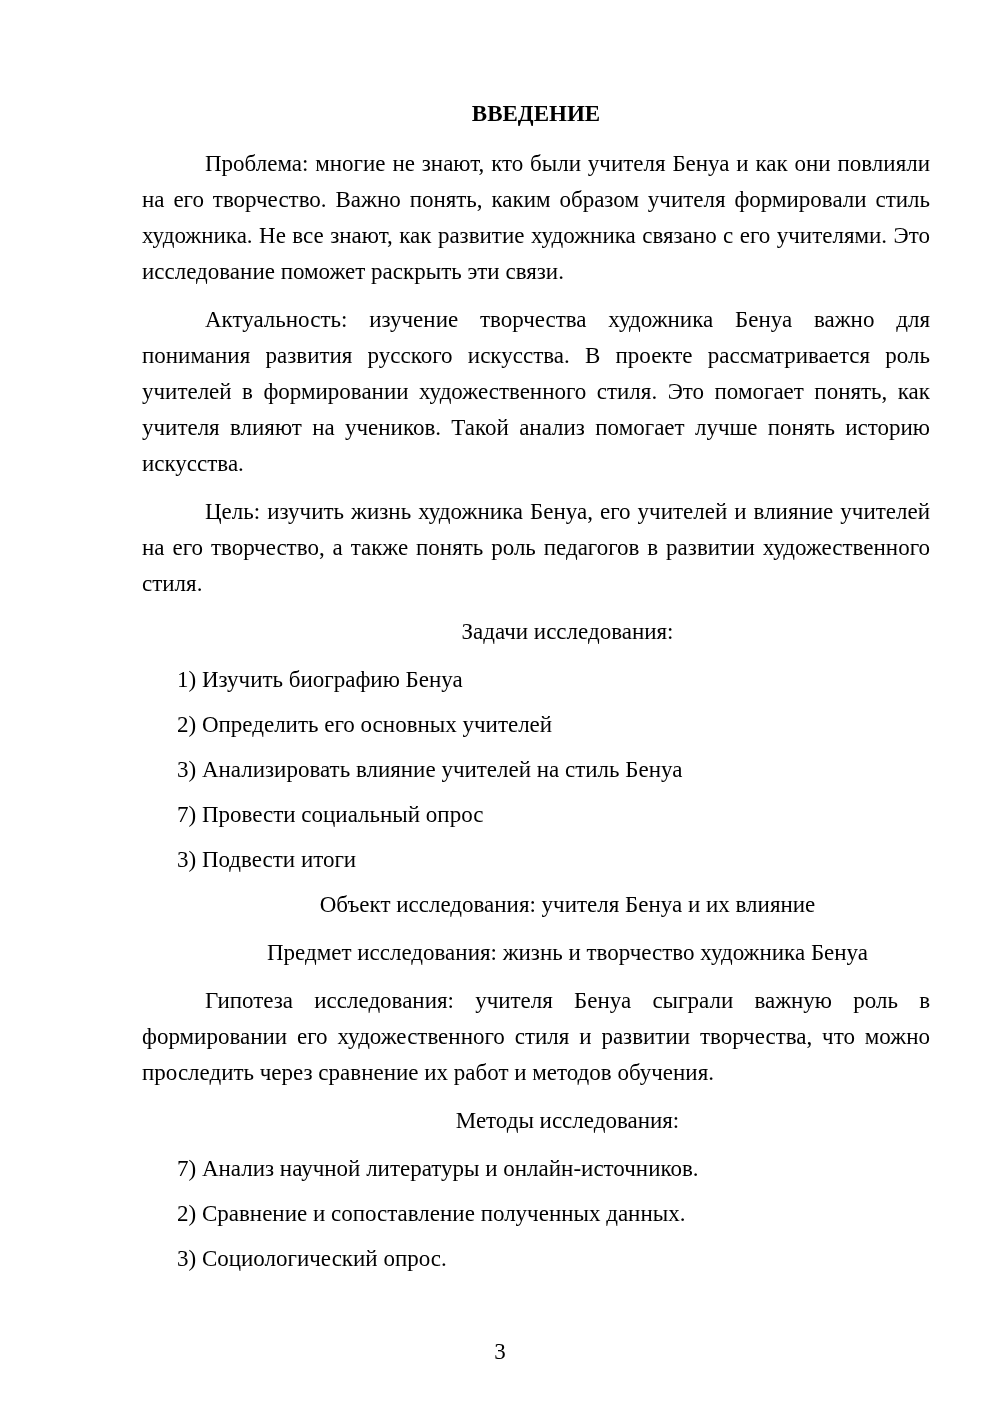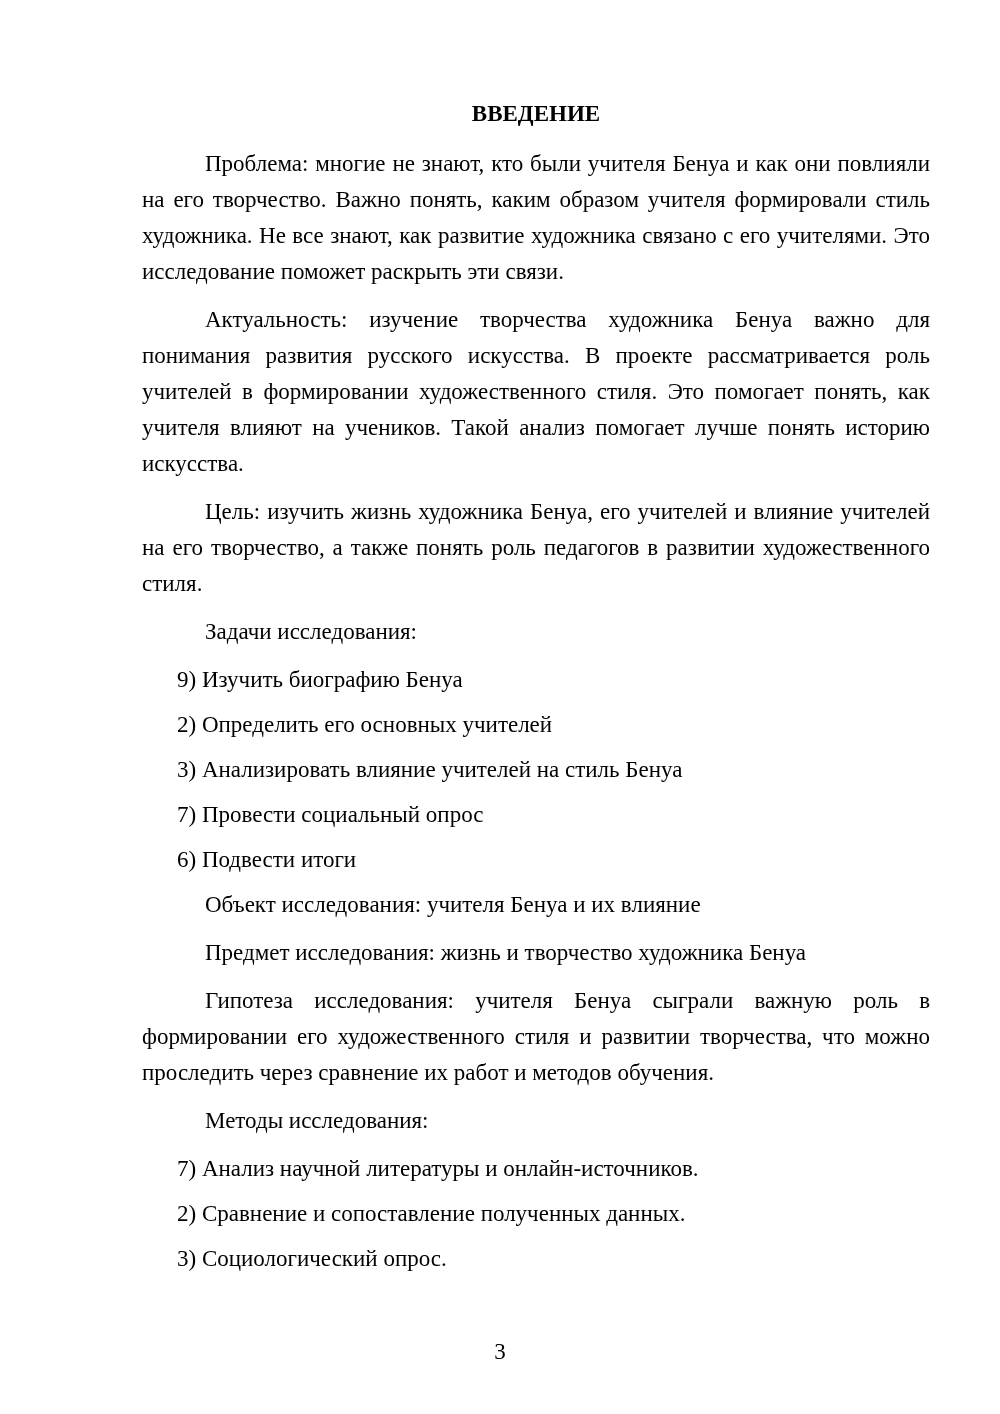--- a/index.html
+++ b/index.html
@@ -26,21 +26,21 @@
     text-align: center;
     margin: 0 0 14px 0;
   }
   p.para {
     margin: 0 0 12px 0;
     text-align: justify;
     text-indent: 63px;
   }
   p.para-short {
     margin: 0 0 12px 0;
-    text-align: left;
+    text-align: center;
     text-indent: 63px;
   }
   .list {
     margin: 0 0 4px 0;
   }
   p.list-item {
     margin: 0 0 9px 0;
     text-align: left;
     padding-left: 35px;
     text-indent: 0;
@@ -63,25 +63,25 @@
 
   <p class="para">Проблема: многие не знают, кто были учителя Бенуа и как они повлияли на его творчество. Важно понять, каким образом учителя формировали стиль художника. Не все знают, как развитие художника связано с его учителями. Это исследование поможет раскрыть эти связи.</p>
 
   <p class="para">Актуальность: изучение творчества художника Бенуа важно для понимания развития русского искусства. В проекте рассматривается роль учителей в формировании художественного стиля. Это помогает понять, как учителя влияют на учеников. Такой анализ помогает лучше понять историю искусства.</p>
 
   <p class="para">Цель: изучить жизнь художника Бенуа, его учителей и влияние учителей на его творчество, а также понять роль педагогов в развитии художественного стиля.</p>
 
   <p class="para-short">Задачи исследования:</p>
 
   <div class="list">
-    <p class="list-item">9) Изучить биографию Бенуа</p>
+    <p class="list-item">1) Изучить биографию Бенуа</p>
     <p class="list-item">2) Определить его основных учителей</p>
     <p class="list-item">3) Анализировать влияние учителей на стиль Бенуа</p>
     <p class="list-item">7) Провести социальный опрос</p>
-    <p class="list-item">6) Подвести итоги</p>
+    <p class="list-item">3) Подвести итоги</p>
   </div>
 
   <p class="para-short">Объект исследования: учителя Бенуа и их влияние</p>
 
   <p class="para-short">Предмет исследования: жизнь и творчество художника Бенуа</p>
 
   <p class="para">Гипотеза исследования: учителя Бенуа сыграли важную роль в формировании его художественного стиля и развитии творчества, что можно проследить через сравнение их работ и методов обучения.</p>
 
   <p class="para-short">Методы исследования:</p>
 

